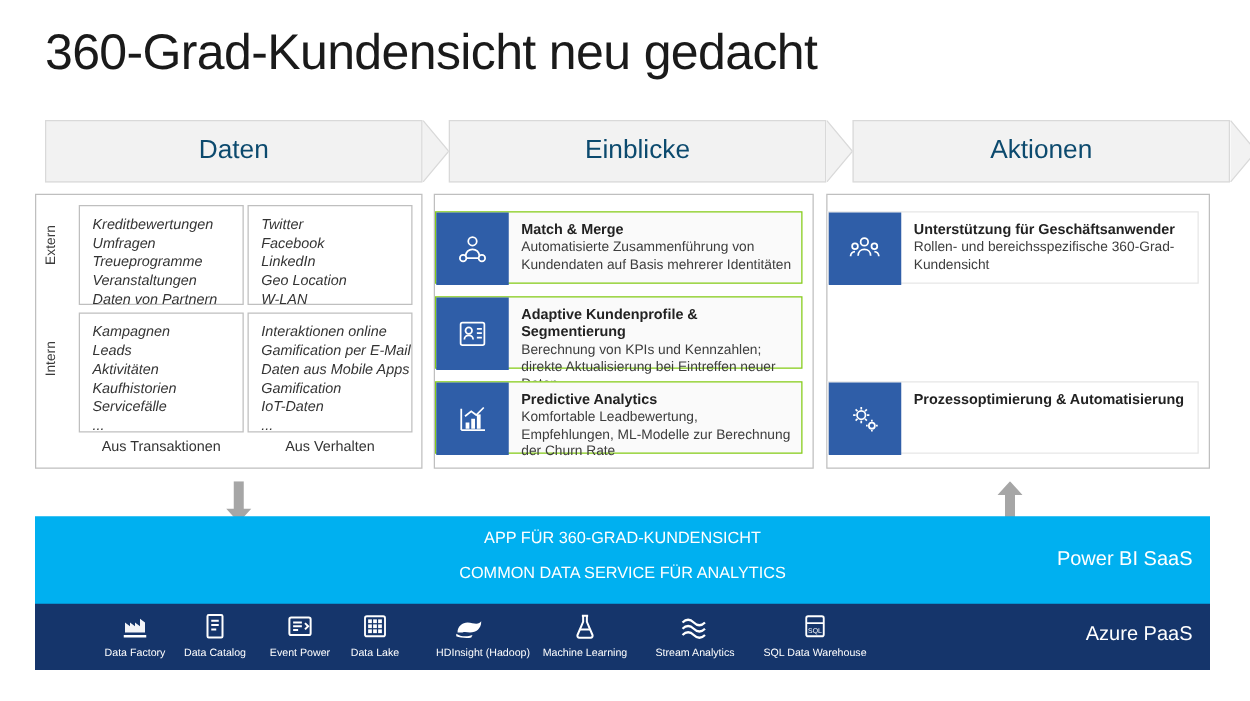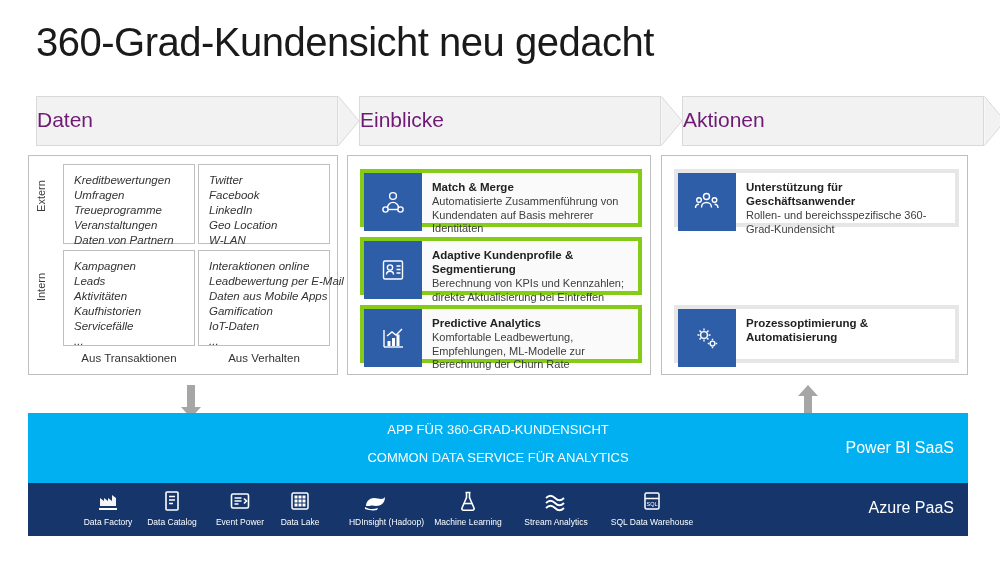--- a/index.html
+++ b/index.html
@@ -42,23 +42,23 @@
     height: 50px;
     background: #f2f2f2;
     border: 1px solid #d9d9d9;
     box-sizing: border-box;
   }
   .chevron .chev-label {
     position: absolute;
     left: 0;
     right: 0;
     top: 11px;
-    text-align: left;
+    text-align: center;
     font-size: 21px;
-    color: #701a75;
+    color: #0c4a6e;
   }
   .chev-tip {
     position: absolute;
     top: 0;
     width: 30px;
     height: 50px;
     overflow: hidden;
   }
   .chev-tip svg { display: block; }
 
@@ -113,25 +113,25 @@
     position: absolute;
     font-size: 11.5px;
     color: #333333;
     text-align: center;
     white-space: nowrap;
   }
 
   
   .card {
     position: absolute;
-    left: 12px;
+    left: 0;
     right: 8px;
     height: 58px;
     background: #fafafa;
-    border: 4px solid #84cc16;
+    border: 1px solid #84cc16;
     box-sizing: border-box;
   }
   .card-plain { background: #ffffff; border-color: #e6e6e6; }
   .card .tile {
     position: absolute;
     left: 0;
     top: 0;
     width: 58px;
     height: 58px;
     background: #2f5ea8;
@@ -300,21 +300,21 @@
       <li>Leads</li>
       <li>Aktivitäten</li>
       <li>Kaufhistorien</li>
       <li>Servicefälle</li>
       <li>...</li>
     </ul>
   </div>
   <div class="subbox" style="left:169px; top:94px; width:132px; height:96px;">
     <ul>
       <li>Interaktionen online</li>
-      <li>Leadbewertung per E-Mail</li>
+      <li>Gamification per E-Mail</li>
       <li>Daten aus Mobile Apps</li>
       <li>Gamification</li>
       <li>IoT-Daten</li>
       <li>...</li>
     </ul>
   </div>
 
   <div class="col-caption" style="left:34px; top:196px; width:132px;">Aus Transaktionen</div>
   <div class="col-caption" style="left:169px; top:196px; width:132px;">Aus Verhalten</div>
 </div>

